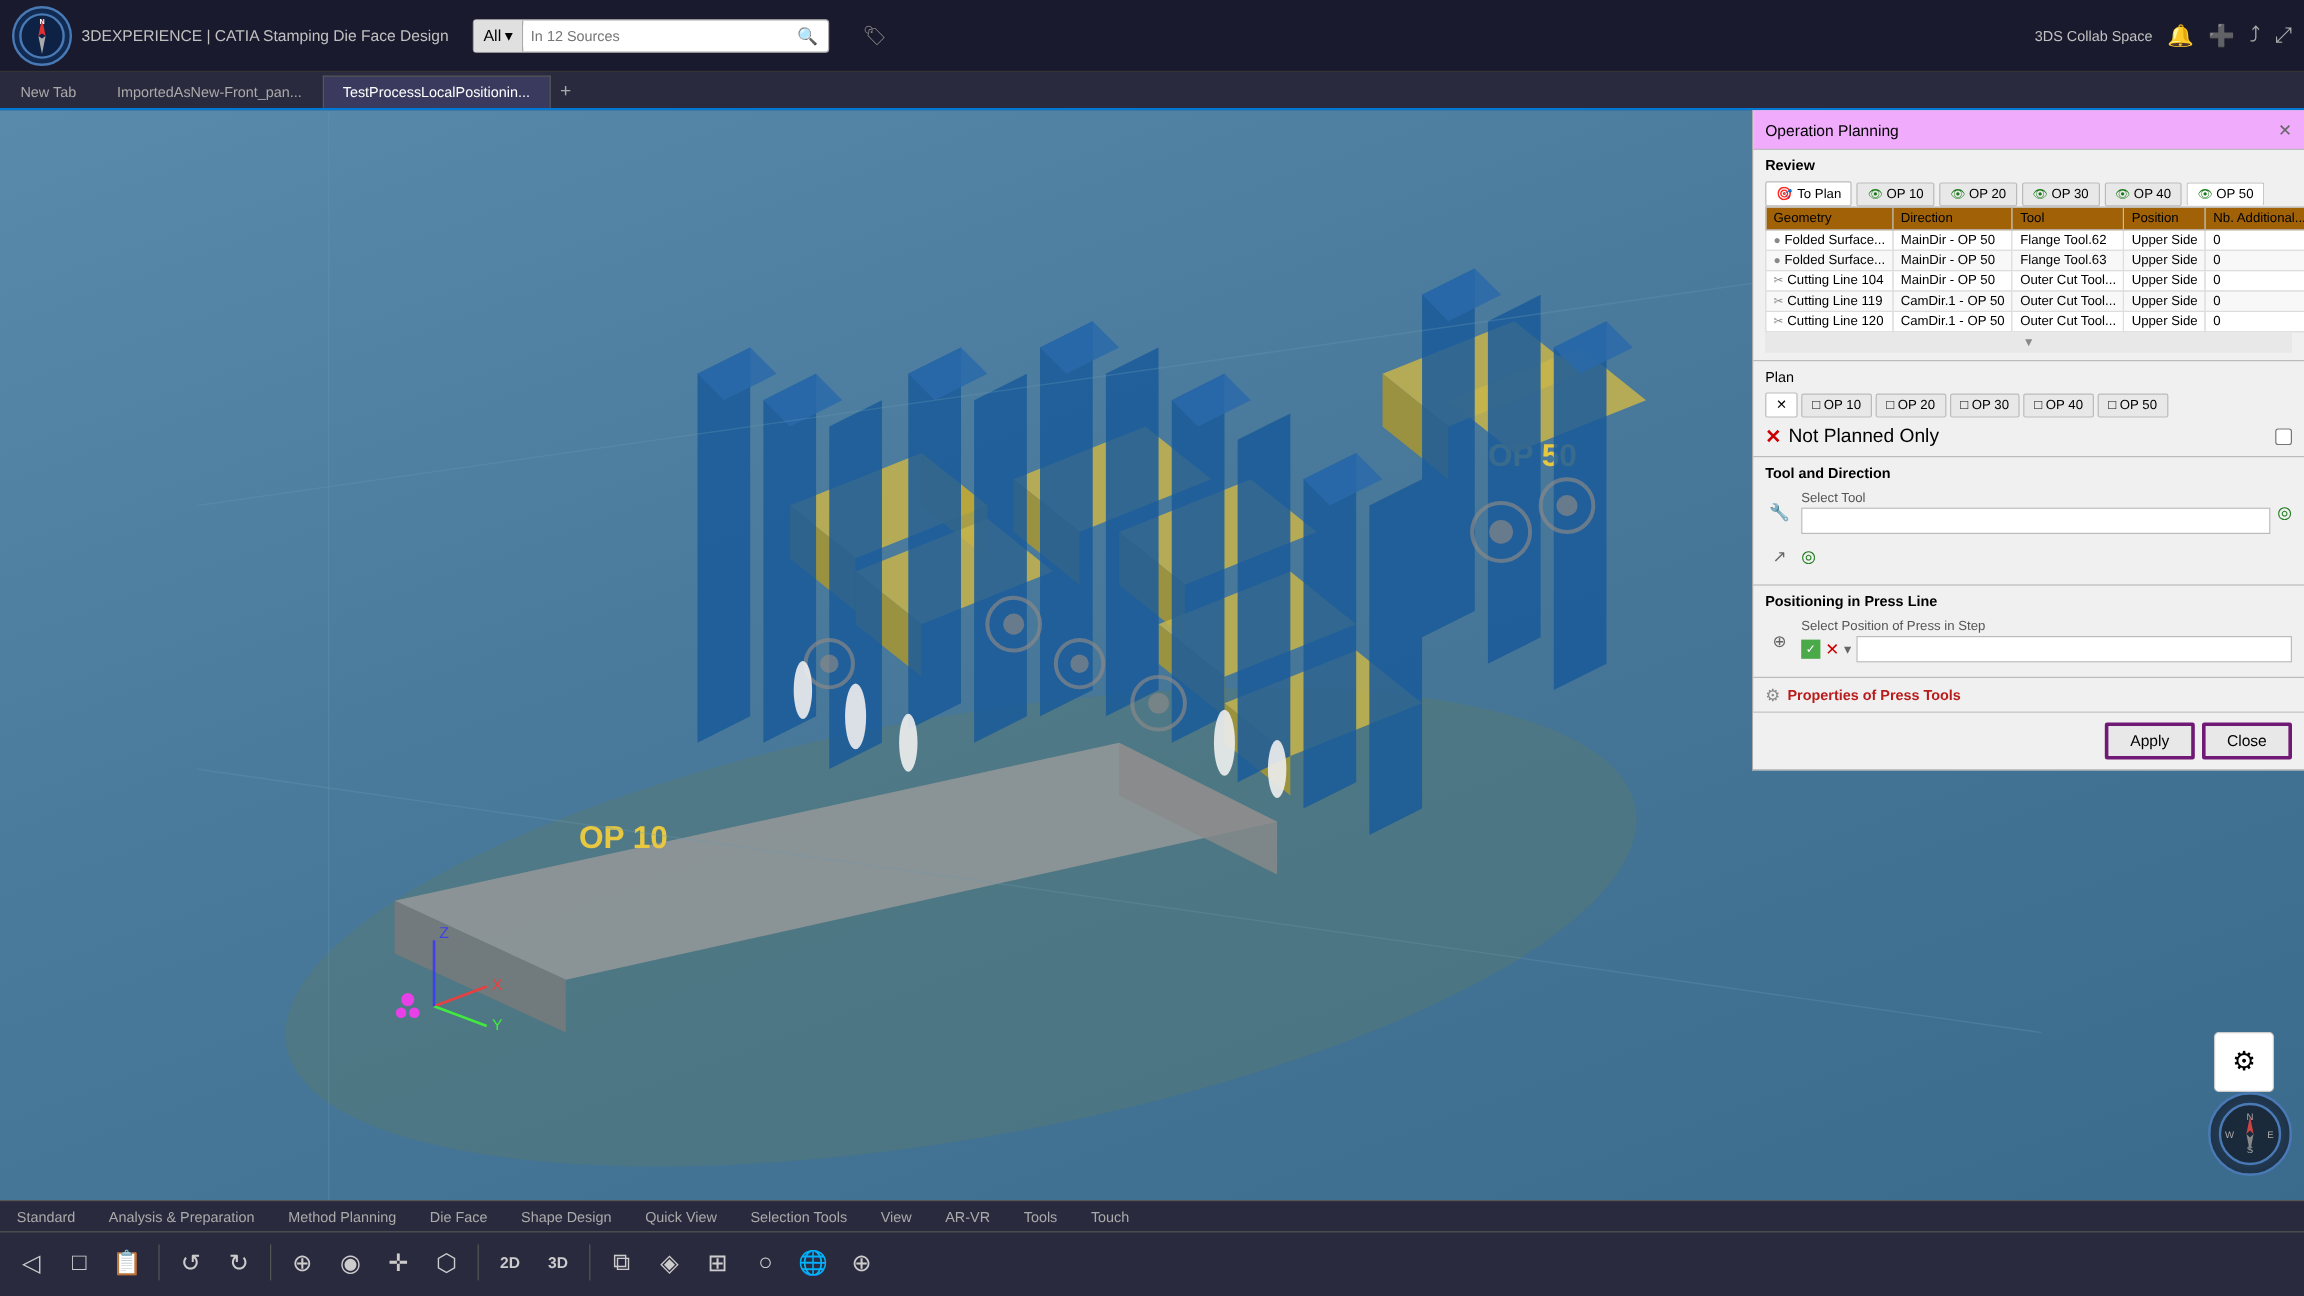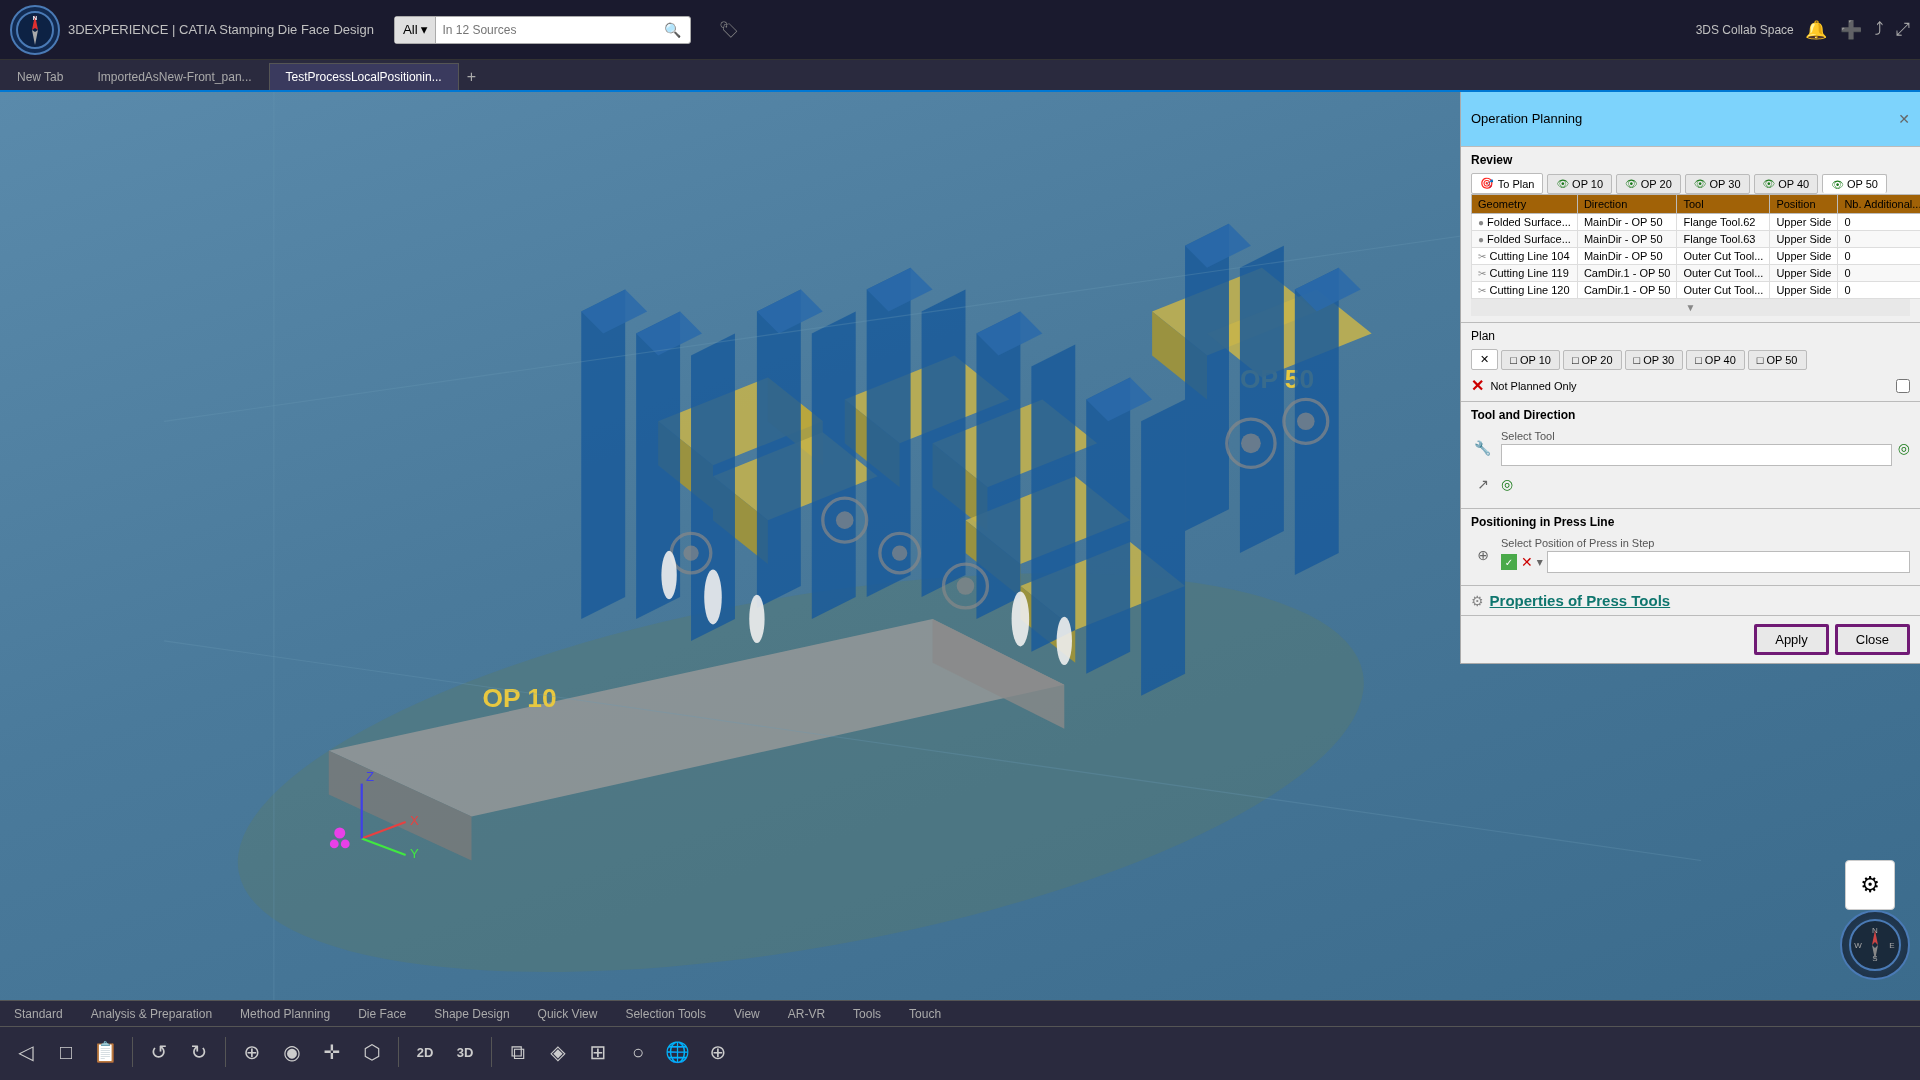--- a/index.html
+++ b/index.html
@@ -93,22 +93,22 @@
     }
     .toolbar-separator { width: 1px; height: 30px; background: #555; margin: 0 4px; }
 
     
     #op-panel {
       position: absolute; top: 92px; right: 0; width: 460px;
       background: #f0f0f0; border-left: 1px solid #aaa; border-bottom: 1px solid #aaa;
       font-size: 12px;
     }
     #op-panel-header {
-      display: flex; align-items: flex-start; justify-content: space-between;
-      background: #7dd3fc; padding: 19px 10px; border-bottom: 1px solid #bbb;
+      display: flex; align-items: center; justify-content: space-between;
+      background: #f0abfc; padding: 8px 10px; border-bottom: 1px solid #bbb;
     }
     #op-panel-title { font-size: 13px; font-weight: normal; }
     #op-panel-close { background: none; border: none; cursor: pointer; font-size: 14px; color: #666; }
 
     
     #review-section { padding: 6px 10px; border-bottom: 1px solid #bbb; }
     #review-label { font-weight: bold; font-size: 12px; margin-bottom: 6px; }
     #op-tabs-row {
       display: flex; align-items: center; gap: 4px; margin-bottom: 0;
     }
@@ -149,21 +149,21 @@
     #plan-label { font-weight: normal; font-size: 12px; margin-bottom: 6px; }
     #plan-ops-row { display: flex; align-items: center; gap: 3px; margin-bottom: 6px; }
     .plan-op-btn {
       display: flex; align-items: center; gap: 3px; padding: 3px 8px;
       font-size: 11px; cursor: pointer; border: 1px solid #bbb;
       background: #e8e8e8; border-radius: 2px;
     }
     .plan-op-btn.x-btn { background: #fff; border: 1px solid #bbb; }
     .not-planned-row { display: flex; align-items: center; gap: 6px; margin-top: 4px; }
     .red-x-icon { color: #cc0000; font-size: 16px; font-weight: bold; }
-    .not-planned-label { font-size: 11px; }
+    .not-planned-label { font-size: 16px; }
     .checkbox-sm { width: 14px; height: 14px; cursor: pointer; }
 
     
     #tool-section { padding: 6px 10px; border-bottom: 1px solid #bbb; }
     #tool-dir-label { font-weight: bold; font-size: 12px; margin-bottom: 8px; }
     .field-row { display: flex; align-items: center; gap: 6px; margin-bottom: 6px; }
     .field-icon { width: 24px; height: 24px; color: #666; font-size: 14px; display: flex; align-items: center; justify-content: center; }
     .field-group { flex: 1; }
     .field-label { font-size: 11px; color: #555; margin-bottom: 2px; }
     .field-input {
@@ -185,21 +185,21 @@
     .chevron-btn { background: none; border: none; cursor: pointer; color: #666; font-size: 12px; }
     .pos-text-input {
       flex: 1; border: 1px solid #bbb; background: #fff;
       padding: 3px 6px; font-size: 11px; height: 22px;
     }
 
     
     #properties-section { padding: 6px 10px; border-bottom: 1px solid #bbb; }
     .props-row { display: flex; align-items: center; gap: 6px; cursor: pointer; }
     .props-icon { color: #888; font-size: 14px; }
-    .props-label { font-size: 15px; color: #0f766e; font-weight: bold; text-decoration: underline; }
+    .props-label { font-size: 12px; color: #b91c1c; font-weight: bold; }
 
     
     #panel-actions {
       display: flex; justify-content: flex-end; gap: 6px;
       padding: 8px 10px; background: #f0f0f0;
     }
     .action-btn {
       padding: 5px 18px; font-size: 13px; cursor: pointer;
       border: 3px solid #701a75; background: #e8e8e8; border-radius: 2px;
     }

